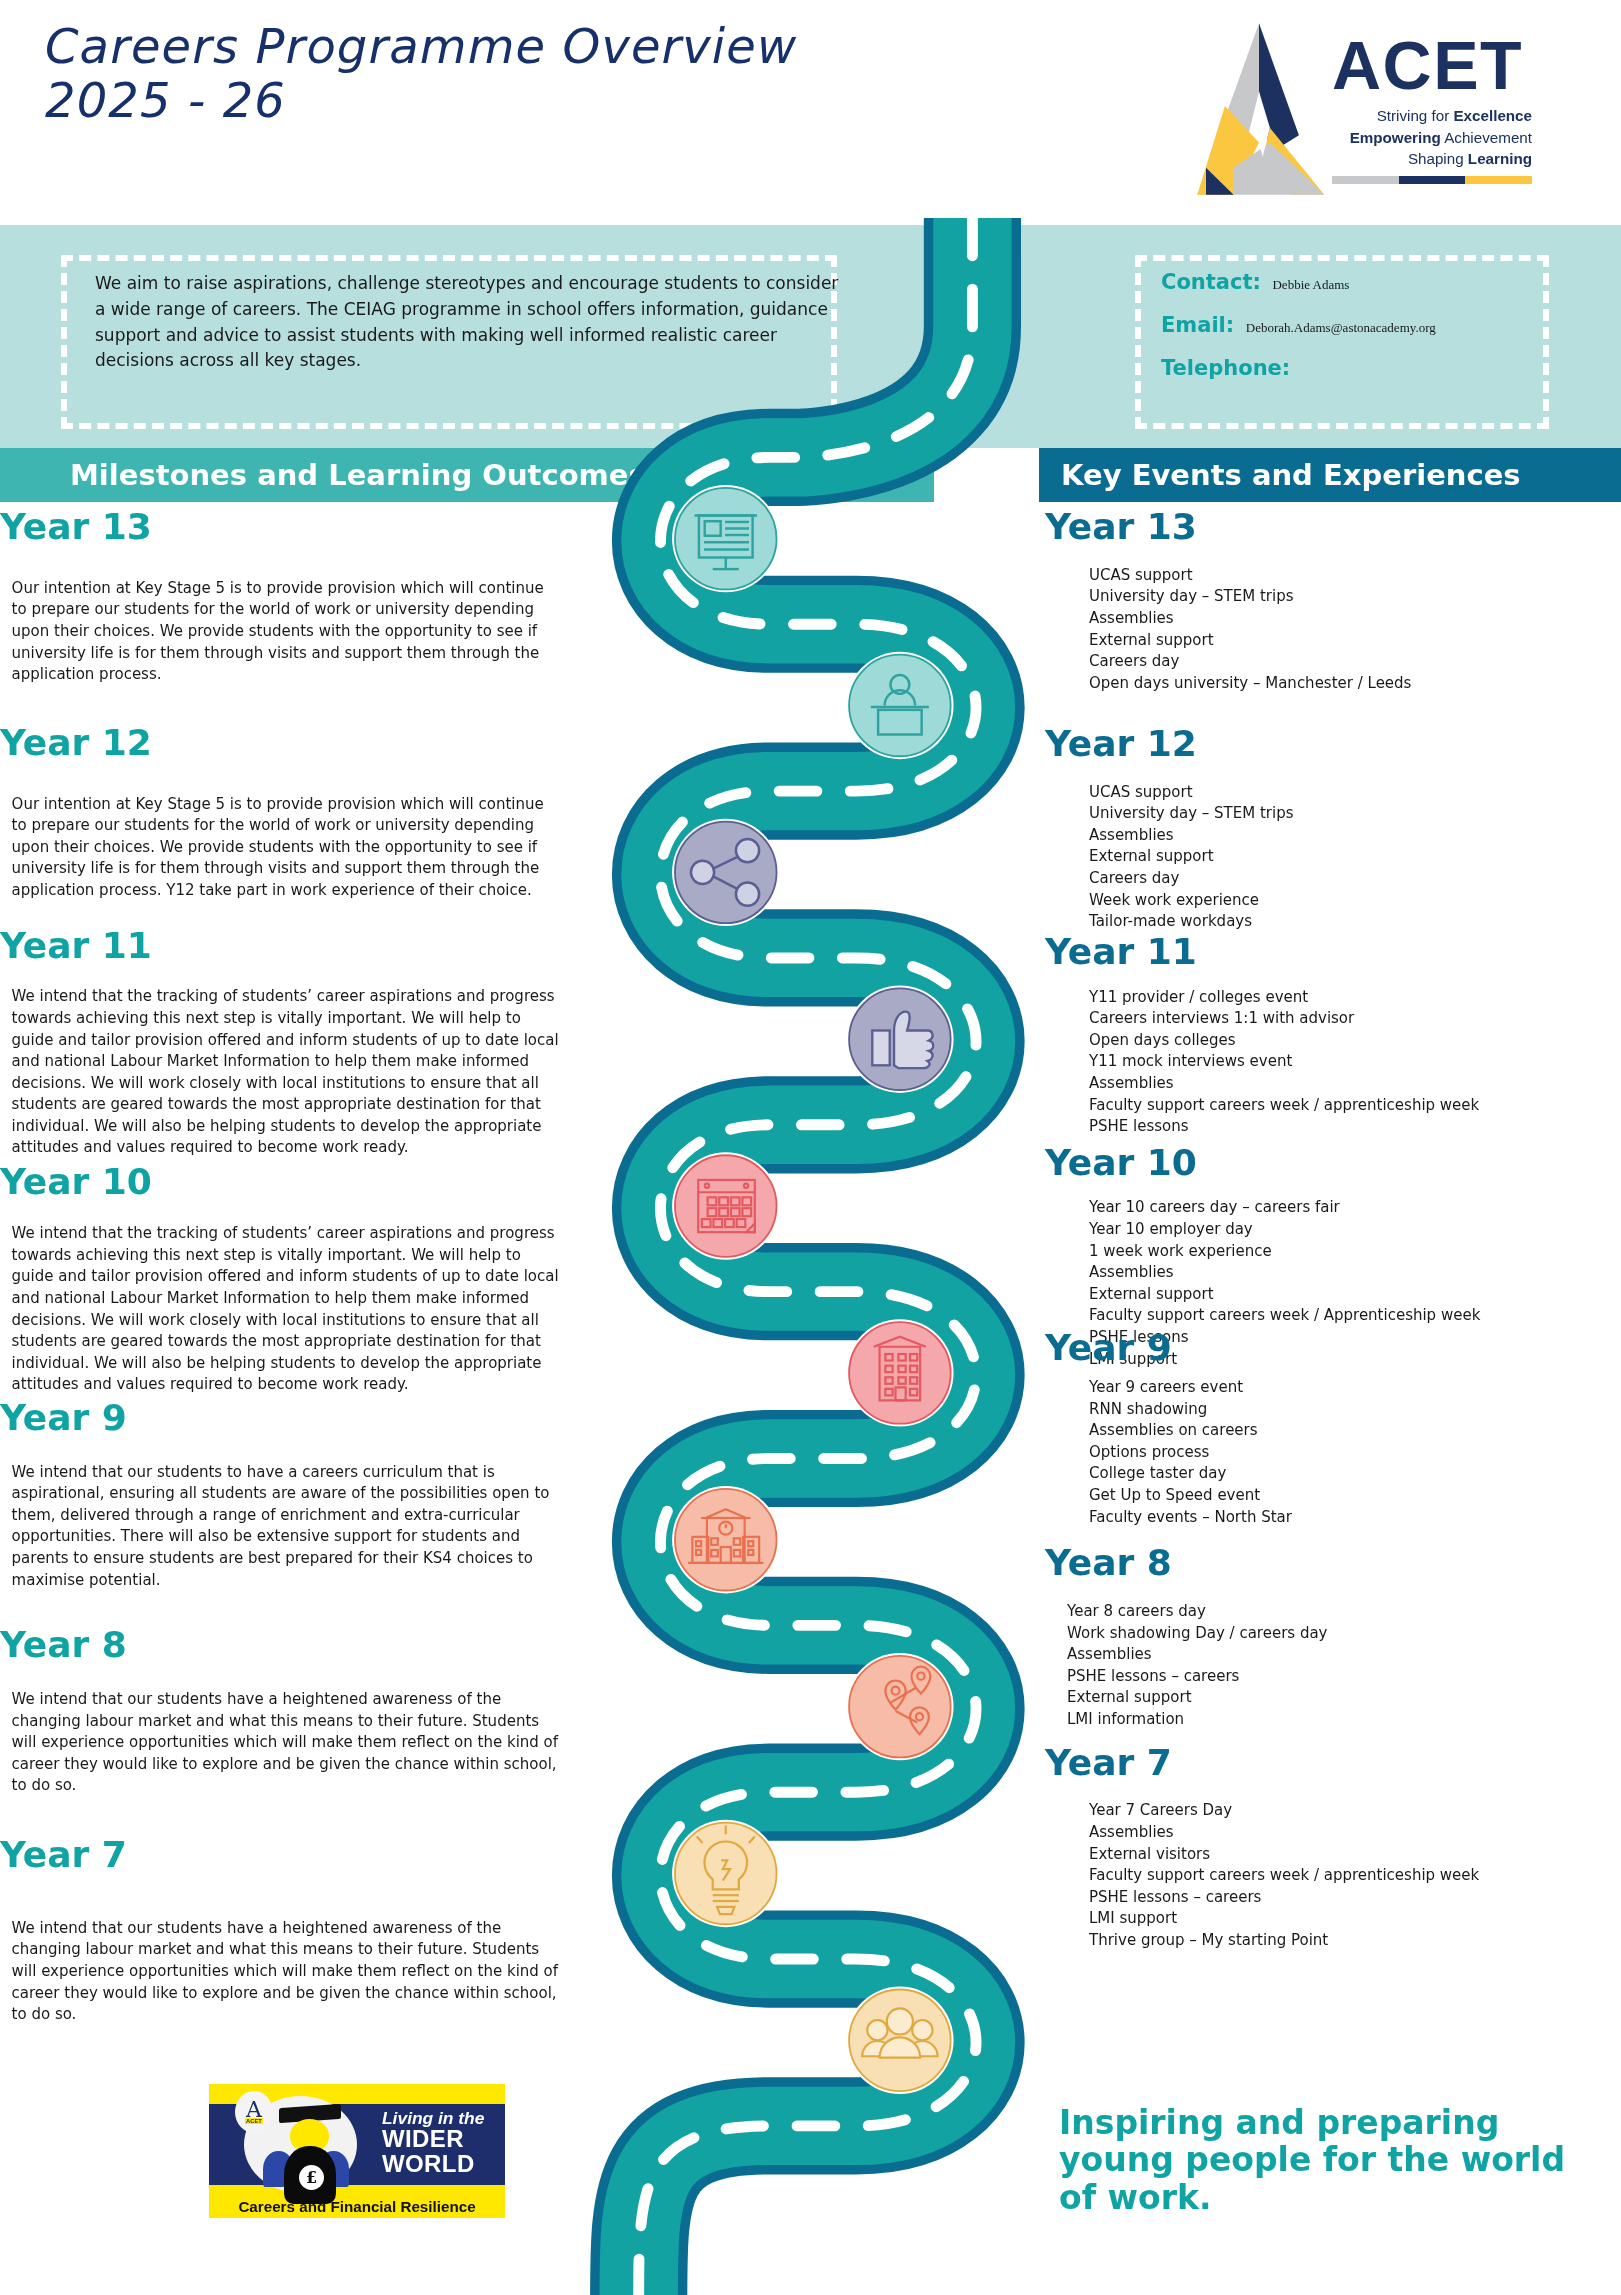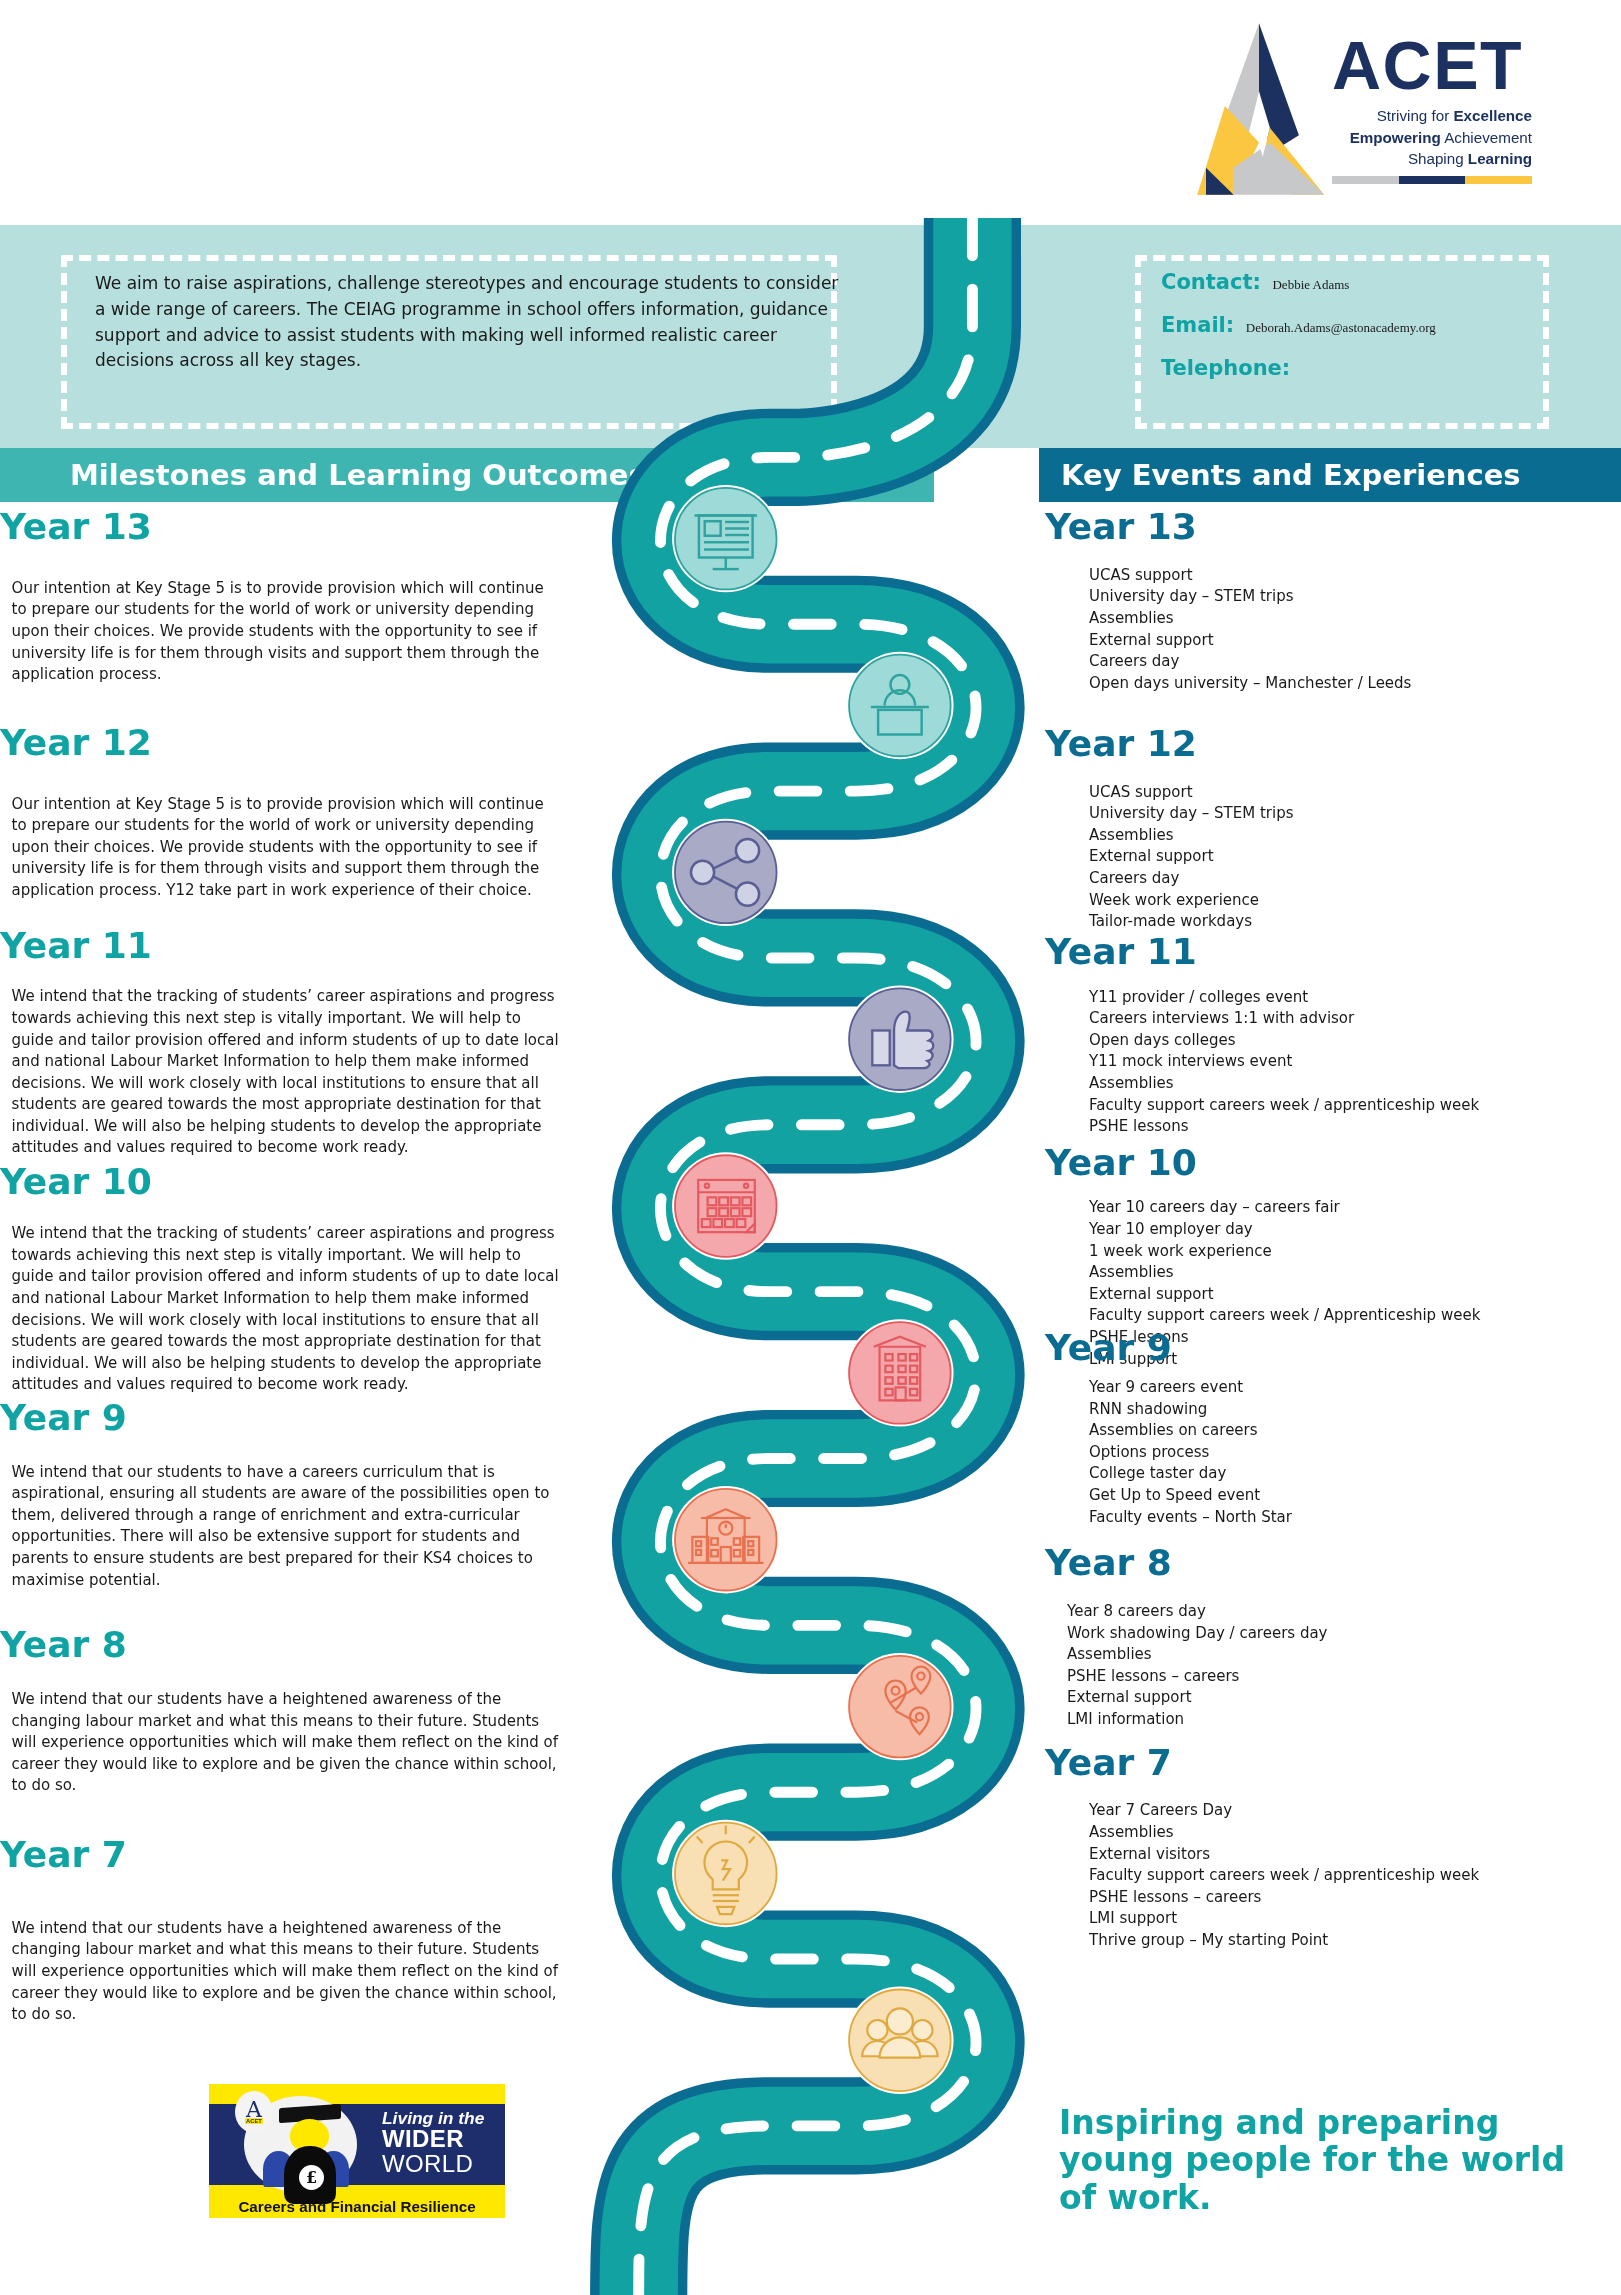--- a/index.html
+++ b/index.html
@@ -157,37 +157,41 @@
     display:flex; flex-direction:column; align-items:center; justify-content:center;
     color:#1E2D6B;
   }
   #ww-acet .aglyph { font-family:"DejaVu Serif", serif; font-size:22px; line-height:0.8; }
   #ww-acet .atext { font-size:5.8px; background:#FFE800; padding:0 1.5px; font-weight:bold; }
   #ww-words {
     position:absolute; left:173px; top:25px; width:122px; color:#fff; text-align:left;
   }
   #ww-words .l1 { font-style:italic; font-size:17.4px; font-weight:bold; line-height:1.05; }
   #ww-words .l2 { font-size:24px; font-weight:bold; line-height:1.02; letter-spacing:0.4px; }
-  #ww-words .l3 { font-size:24px; font-weight:normal; line-height:1.02; letter-spacing:0.4px; }
+  #ww-words .l3 { font-size:24px; font-weight:bold; line-height:1.02; letter-spacing:0.4px; }
   #ww-foot {
     position:absolute; left:0; bottom:2.9px; width:296px; text-align:center;
     color:#111; font-weight:bold; font-size:15.2px;
   }
 
   
   #tagline {
     position:absolute; left:1059px; top:2104px; width:537px;
     color:#0FA3A3; font-size:33px; font-weight:bold; line-height:1.13;
     font-family:"DejaVu Sans", sans-serif;
   }
 </style>
 </head>
 <body>
 
 <div id="header">
+  <div id="page-title">
+    <span class="line">Careers Programme Overview</span>
+    <span class="line">2025 - 26</span>
+  </div>
 
   <div id="acet-logo">
     <svg id="acet-mark" viewBox="0 0 190 248">
       <polygon points="95,6 10,242 60,242 95,100" fill="#C7C8CA"></polygon>
       <polygon points="95,6 150,160 110,185 95,100" fill="#1C3160"></polygon>
       <polygon points="48,120 10,242 60,242 95,170" fill="#FBC741"></polygon>
       <polygon points="110,150 185,242 140,242 100,190" fill="#FBC741"></polygon>
       <polygon points="60,205 110,170 185,242 60,242" fill="#C7C8CA"></polygon>
       <polygon points="22,205 60,242 22,242" fill="#1C3160"></polygon>
       <polygon points="95,100 110,150 100,190 95,170" fill="#ffffff"></polygon>

